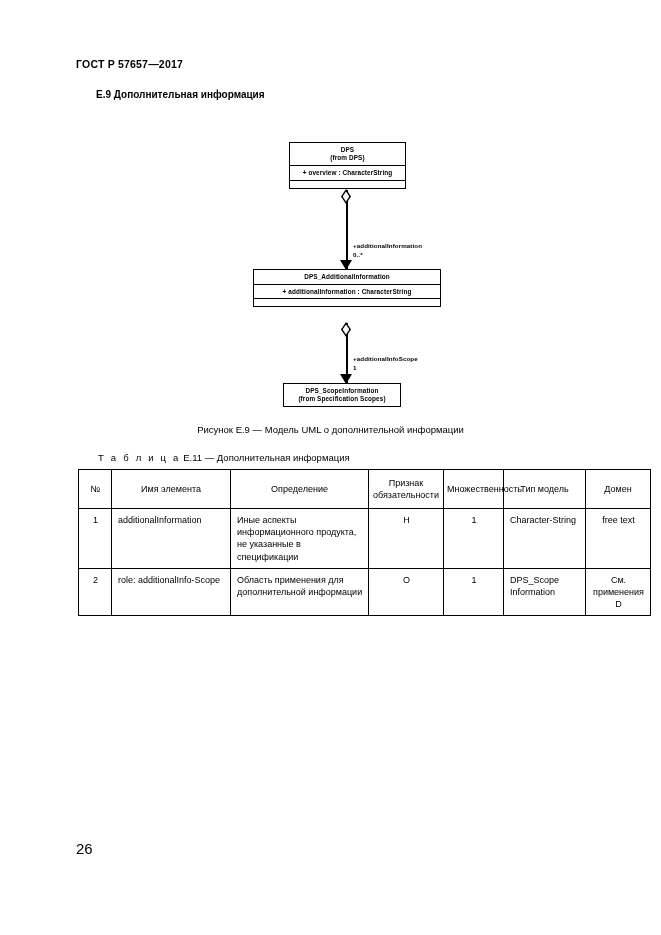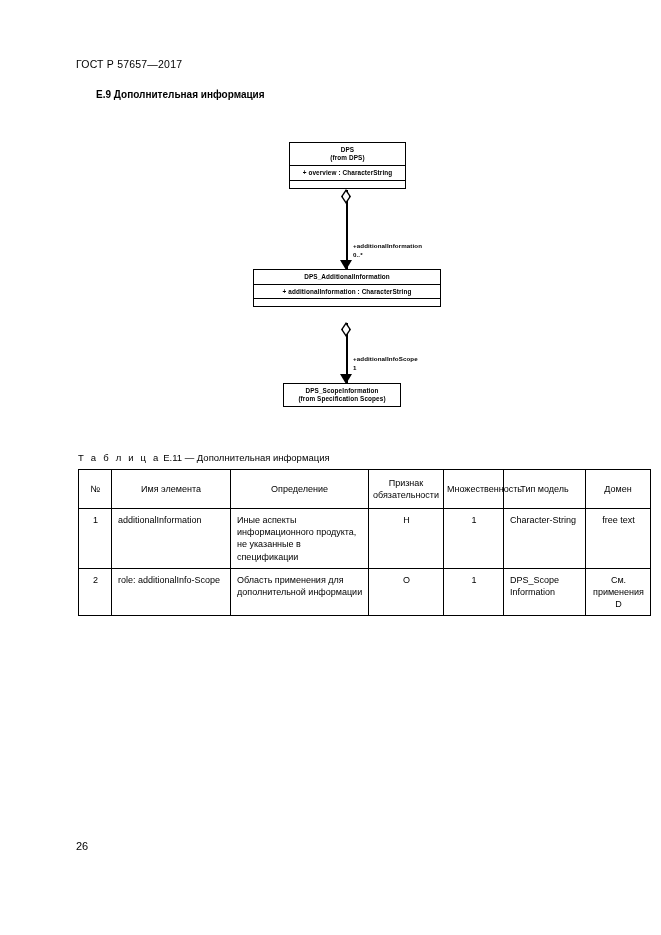--- a/index.html
+++ b/index.html
@@ -20,21 +20,21 @@
     position: absolute;
     inset: 0;
   }
 
   
   .running-head {
     position: absolute;
     left: 76px;
     top: 58px;
     font-size: 10.5px;
-    font-weight: normal;
+    font-weight: bold;
     letter-spacing: 0.2px;
   }
 
   
   .section-heading {
     position: absolute;
     left: 96px;
     top: 89px;
     font-size: 10px;
     font-weight: bold;
@@ -159,20 +159,21 @@
 
   
   .table-caption {
     position: absolute;
     left: 78px;
     top: 452px;
     font-size: 9.5px;
   }
   .table-caption .tcap-word {
     letter-spacing: 2.2px;
+    margin-left: 20px;
   }
 
   
   table.data-table {
     position: absolute;
     left: 78px;
     top: 469px;
     width: 505px;
     border-collapse: collapse;
     font-size: 9px;
@@ -201,21 +202,21 @@
   .c-dom   { width: 58px;  text-align: center; }
 
   td.c-num, td.c-oblig, td.c-mult { text-align: center; }
   td.c-dom { text-align: center; }
 
   
   .folio {
     position: absolute;
     left: 76px;
     top: 840px;
-    font-size: 11px;
+    font-size: 15px;
   }
 </style>
 </head>
 <body>
 
 <div class="page">
 
   <div class="running-head">ГОСТ Р 57657—2017</div>
 
   <div class="section-heading">E.9 Дополнительная информация</div>
@@ -256,20 +257,21 @@
 
     <div class="uml-box" id="box-scopeinfo">
       <div class="uml-title">
         <span>DPS_ScopeInformation</span><br>
         <span>(from Specification Scopes)</span>
       </div>
     </div>
 
   </div>
 
+  <div class="fig-caption">Рисунок E.9 — Модель UML о дополнительной информации</div>
 
   <div class="table-caption">
     <span class="tcap-word">Т а б л и ц а</span>
     <span>E.11 — Дополнительная информация</span>
   </div>
 
   <table class="data-table">
     <thead>
       <tr>
         <th class="c-num">№</th>

